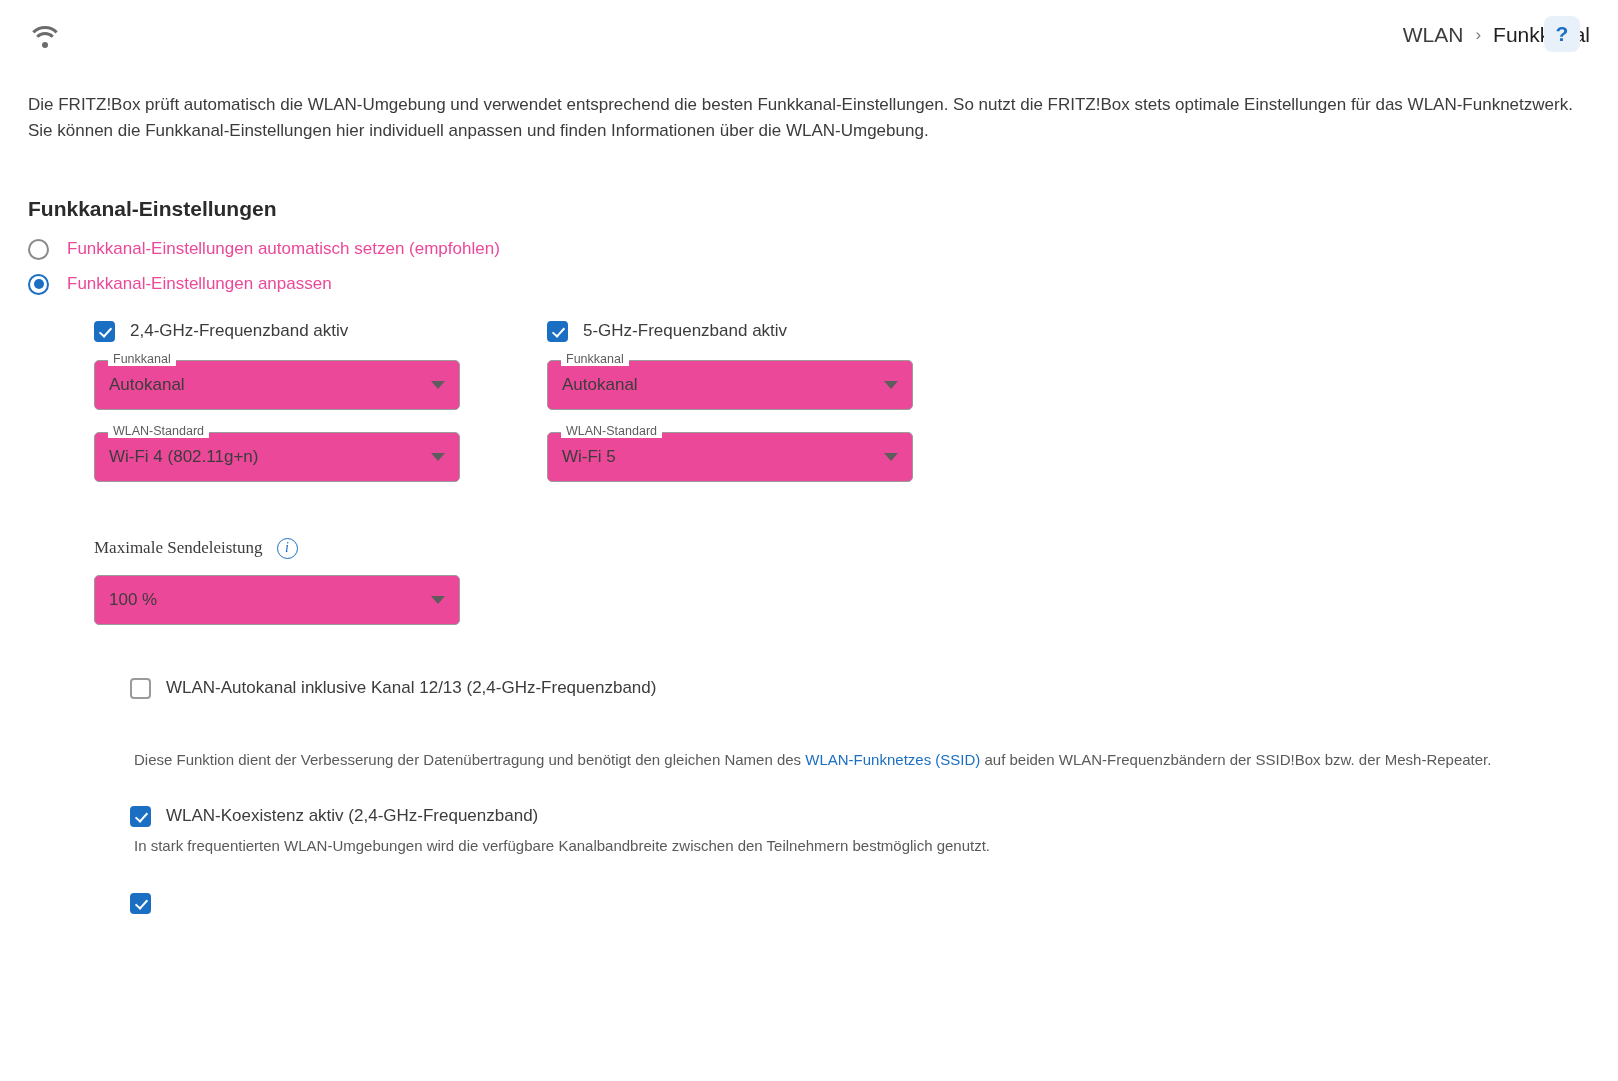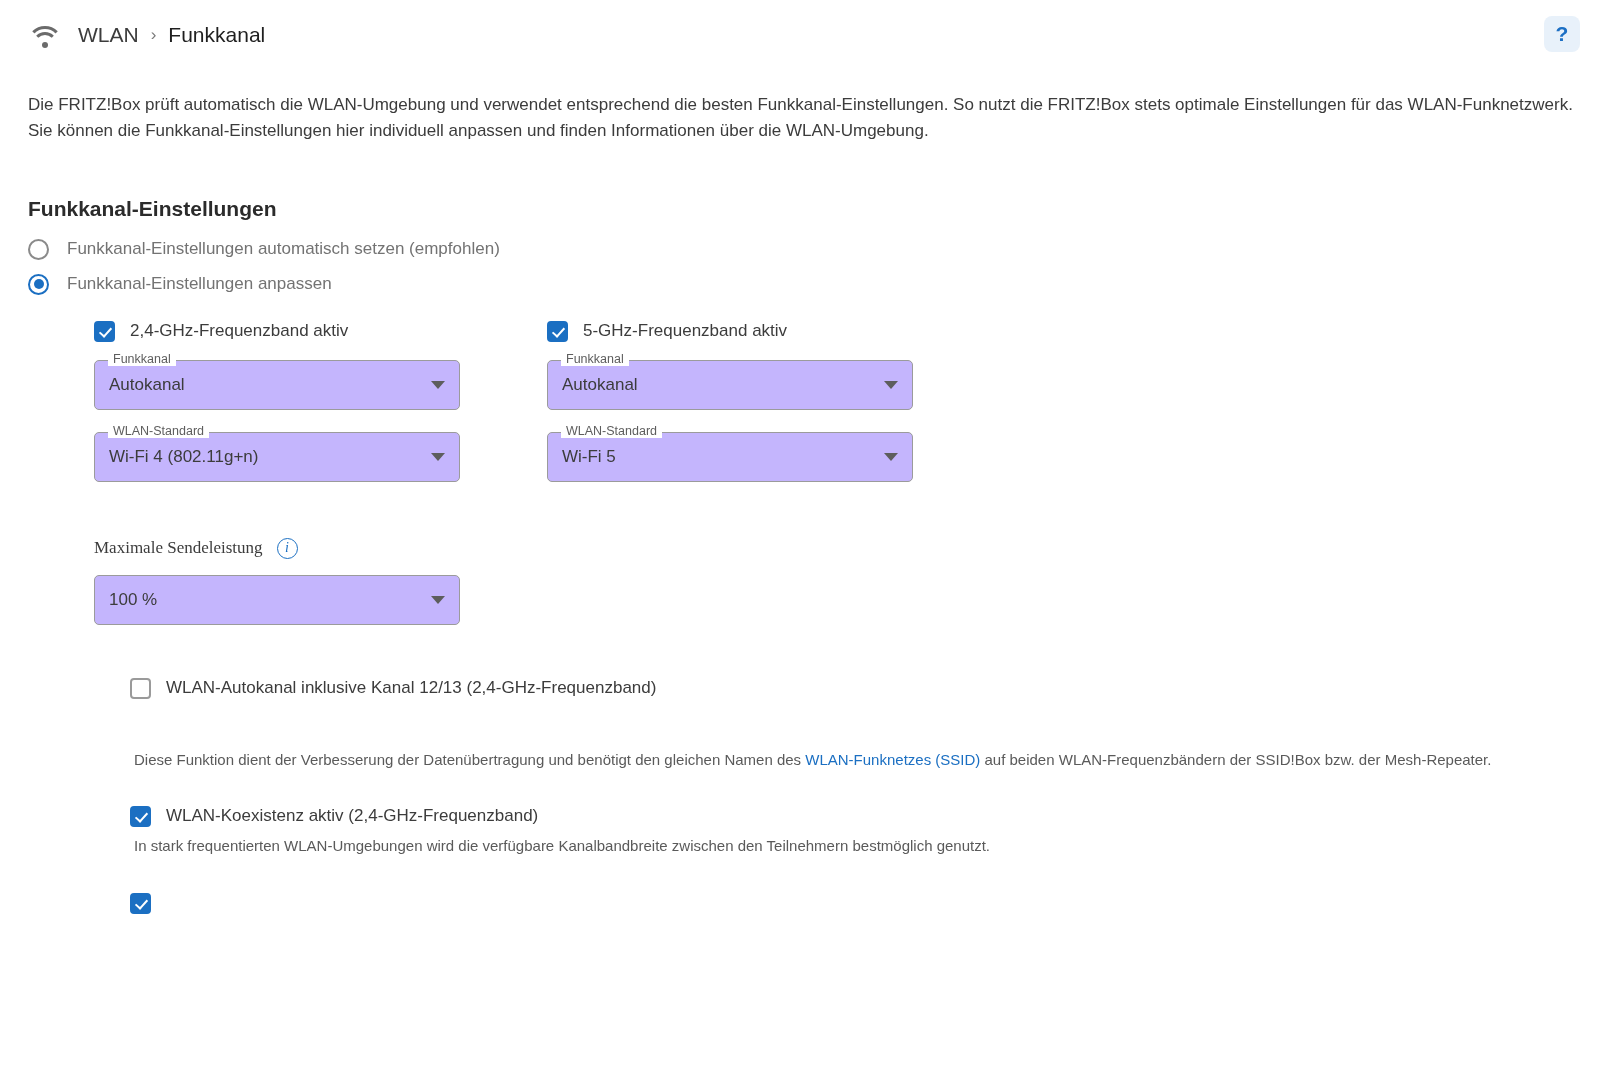--- a/index.html
+++ b/index.html
@@ -20,20 +20,21 @@
     box-sizing: border-box;
     width: 1618px;
   }
 
   
   .header {
     display: flex;
     align-items: center;
     height: 70px;
     position: relative;
+    justify-content: space-between;
   }
   .wifi-icon {
     width: 34px;
     height: 26px;
     margin-right: 16px;
     position: relative;
     flex: 0 0 auto;
   }
   .wifi-icon .arc {
     position: absolute;
@@ -125,21 +126,21 @@
   }
   .radio.checked::after {
     content: "";
     position: absolute;
     left: 50%; top: 50%;
     transform: translate(-50%, -50%);
     width: 10px; height: 10px;
     border-radius: 50%;
     background: #1b6fc2;
   }
-  .radio-label { font-size: 17px; color: #737373; }
+  .radio-label { font-size: 17px; color: #ec4899; }
 
   
   .cb {
     width: 21px;
     height: 21px;
     border-radius: 4px;
     border: 2px solid #9a9a9a;
     box-sizing: border-box;
     background: #fff;
     flex: 0 0 auto;
@@ -195,21 +196,21 @@
   .select {
     height: 50px;
     border: 1px solid #9b9b9b;
     border-radius: 5px;
     display: flex;
     align-items: center;
     padding: 0 14px;
     box-sizing: border-box;
     font-size: 17px;
     color: #3c3c3c;
-    background: #c4b5fd;
+    background: #ec4899;
     cursor: pointer;
   }
   .select .value { flex: 1 1 auto; }
   .caret {
     width: 0; height: 0;
     border-left: 7px solid transparent;
     border-right: 7px solid transparent;
     border-top: 8px solid #5d5d5d;
     flex: 0 0 auto;
   }

